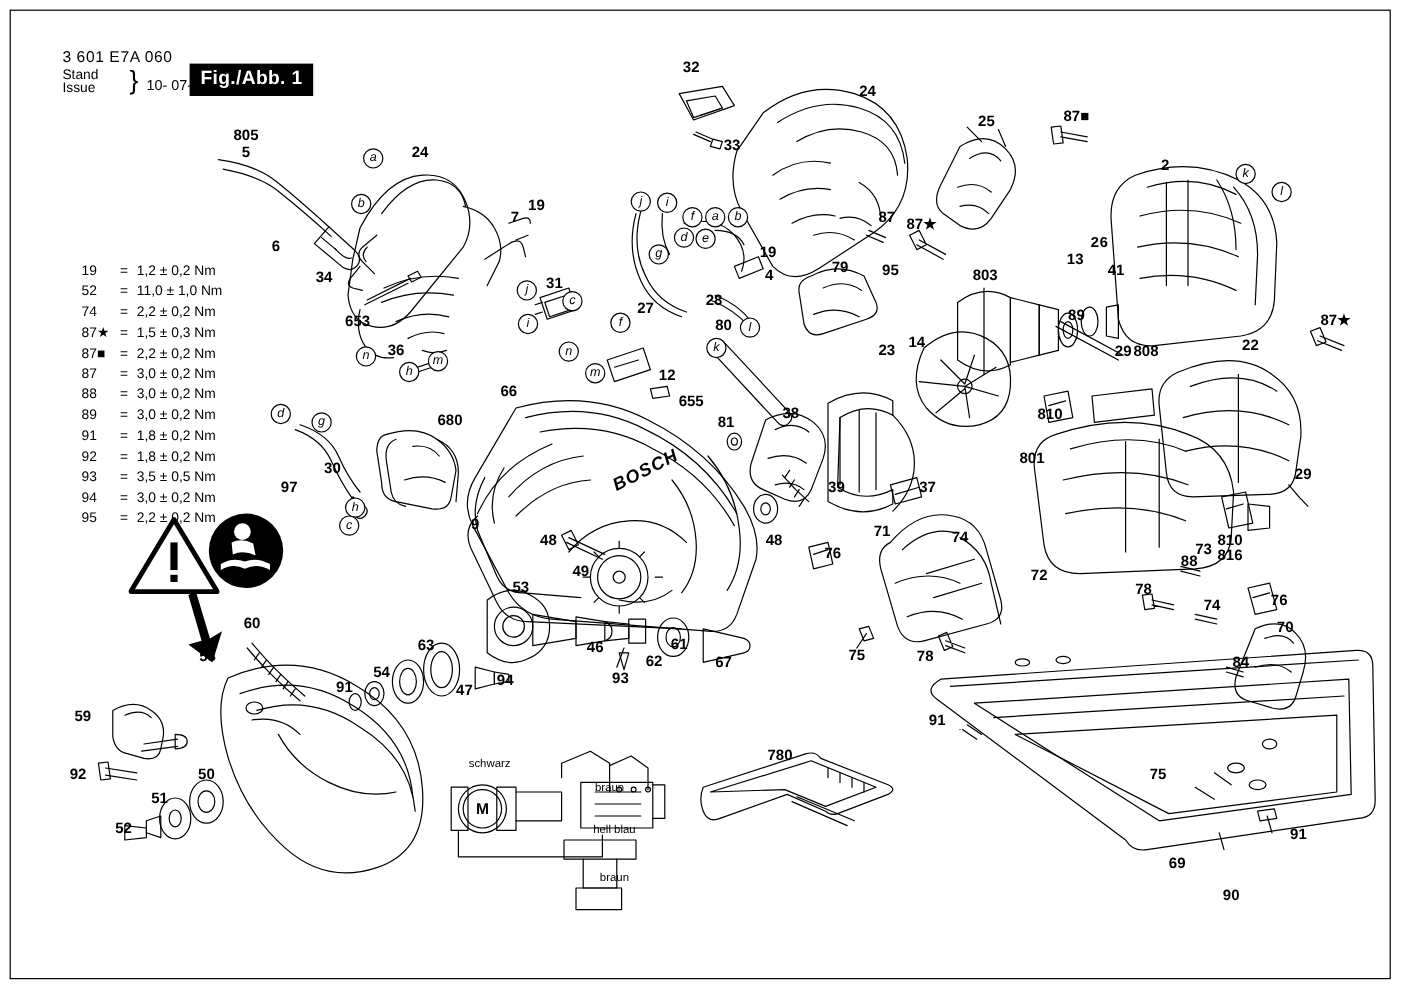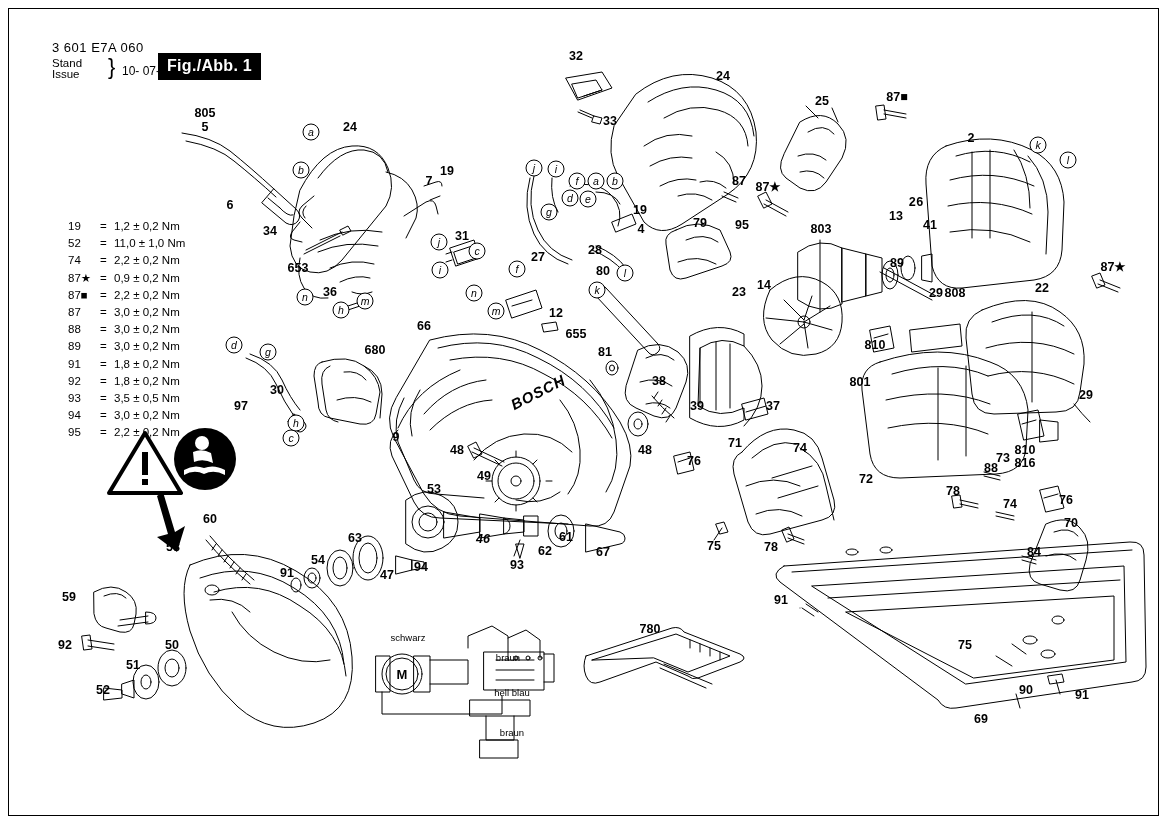--- a/index.html
+++ b/index.html
@@ -183,21 +183,21 @@
     <span>Issue</span>
   </div>
   <div class="hdr-brace">}</div>
   <div class="hdr-date">10- 07-09</div>
   <div class="hdr-fig">Fig./Abb. 1</div>
 
   <div class="torque-list" id="torque-list">
       <div class="row"><span class="pos">19</span><span class="eq">=</span><span class="val">1,2 ± 0,2 Nm</span></div>
       <div class="row"><span class="pos">52</span><span class="eq">=</span><span class="val">11,0 ± 1,0 Nm</span></div>
       <div class="row"><span class="pos">74</span><span class="eq">=</span><span class="val">2,2 ± 0,2 Nm</span></div>
-      <div class="row"><span class="pos">87★</span><span class="eq">=</span><span class="val">0,9 ± 0,2 Nm</span></div>
+      <div class="row"><span class="pos">87★</span><span class="eq">=</span><span class="val">1,5 ± 0,3 Nm</span></div>
       <div class="row"><span class="pos">87■</span><span class="eq">=</span><span class="val">2,2 ± 0,2 Nm</span></div>
       <div class="row"><span class="pos">87</span><span class="eq">=</span><span class="val">3,0 ± 0,2 Nm</span></div>
       <div class="row"><span class="pos">88</span><span class="eq">=</span><span class="val">3,0 ± 0,2 Nm</span></div>
       <div class="row"><span class="pos">89</span><span class="eq">=</span><span class="val">3,0 ± 0,2 Nm</span></div>
       <div class="row"><span class="pos">91</span><span class="eq">=</span><span class="val">1,8 ± 0,2 Nm</span></div>
       <div class="row"><span class="pos">92</span><span class="eq">=</span><span class="val">1,8 ± 0,2 Nm</span></div>
       <div class="row"><span class="pos">93</span><span class="eq">=</span><span class="val">3,5 ± 0,5 Nm</span></div>
       <div class="row"><span class="pos">94</span><span class="eq">=</span><span class="val">3,0 ± 0,2 Nm</span></div>
       <div class="row"><span class="pos">95</span><span class="eq">=</span><span class="val">2,2 ± 0,2 Nm</span></div>
     </div>
@@ -561,21 +561,21 @@
       <div class="callout" style="left: 739px; top: 292px;">23</div>
       <div class="callout" style="left: 764px; top: 285px;">14</div>
       <div class="callout" style="left: 936px; top: 293px;">29</div>
       <div class="callout" style="left: 955px; top: 293px;">808</div>
       <div class="callout" style="left: 1042px; top: 288px;">22</div>
       <div class="callout" style="left: 556px; top: 313px; text-align: center;">12</div>
       <div class="callout" style="left: 576px; top: 334px;">655</div>
       <div class="callout" style="left: 424px; top: 326px;">66</div>
       <div class="callout" style="left: 875px; top: 345px;">810</div>
       <div class="callout" style="left: 860px; top: 382px;">801</div>
-      <div class="callout" style="left: 659px; top: 344px; margin-top: 37px;">38</div>
+      <div class="callout" style="left: 659px; top: 344px;">38</div>
       <div class="callout" style="left: 605px; top: 352px;">81</div>
       <div class="callout" style="left: 375px; top: 350px;">680</div>
       <div class="callout" style="left: 277px; top: 390px;">30</div>
       <div class="callout" style="left: 241px; top: 406px;">97</div>
       <div class="callout" style="left: 396px; top: 437px;">9</div>
       <div class="callout" style="left: 457px; top: 450px;">48</div>
       <div class="callout" style="left: 663px; top: 406px; margin-left: 34px;">39</div>
       <div class="callout" style="left: 773px; top: 406px;">37</div>
       <div class="callout" style="left: 645px; top: 450px;">48</div>
       <div class="callout" style="left: 735px; top: 443px;">71</div>
@@ -586,21 +586,21 @@
       <div class="callout" style="left: 991px; top: 468px;">88</div>
       <div class="callout" style="left: 1025px; top: 463px;">816</div>
       <div class="callout" style="left: 694px; top: 461px;">76</div>
       <div class="callout" style="left: 484px; top: 476px;">49</div>
       <div class="callout" style="left: 434px; top: 489px;">53</div>
       <div class="callout" style="left: 866px; top: 479px;">72</div>
       <div class="callout" style="left: 953px; top: 491px;">78</div>
       <div class="callout" style="left: 1010px; top: 504px;">74</div>
       <div class="callout" style="left: 1066px; top: 500px;">76</div>
       <div class="callout" style="left: 1071px; top: 523px;">70</div>
-      <div class="callout" style="left: 483px; top: 539px; font-style: italic;">46</div>
+      <div class="callout" style="left: 496px; top: 539px;">46</div>
       <div class="callout" style="left: 545px; top: 551px;">62</div>
       <div class="callout" style="left: 566px; top: 537px;">61</div>
       <div class="callout" style="left: 603px; top: 552px;">67</div>
       <div class="callout" style="left: 517px; top: 565px;">93</div>
       <div class="callout" style="left: 210px; top: 519px;">60</div>
       <div class="callout" style="left: 173px; top: 547px;">58</div>
       <div class="callout" style="left: 318px; top: 560px;">54</div>
       <div class="callout" style="left: 355px; top: 538px;">63</div>
       <div class="callout" style="left: 287px; top: 573px;">91</div>
       <div class="callout" style="left: 387px; top: 575px;">47</div>
@@ -610,21 +610,21 @@
       <div class="callout" style="left: 1034px; top: 552px;">84</div>
       <div class="callout" style="left: 69px; top: 597px;">59</div>
       <div class="callout" style="left: 781px; top: 600px;">91</div>
       <div class="callout" style="left: 65px; top: 645px;">92</div>
       <div class="callout" style="left: 172px; top: 645px;">50</div>
       <div class="callout" style="left: 133px; top: 665px;">51</div>
       <div class="callout" style="left: 103px; top: 690px;">52</div>
       <div class="callout" style="left: 650px; top: 629px;">780</div>
       <div class="callout" style="left: 965px; top: 645px;">75</div>
       <div class="callout" style="left: 1082px; top: 695px;">91</div>
-      <div class="callout" style="left: 1026px; top: 690px;">90</div>
+      <div class="callout" style="left: 1026px; top: 746px;">90</div>
       <div class="callout" style="left: 981px; top: 719px;">69</div>
       <div class="circ-label" style="left: 311px; top: 132px;">a</div>
       <div class="circ-label" style="left: 301px; top: 170px;">b</div>
       <div class="circ-label" style="left: 534px; top: 168px;">j</div>
       <div class="circ-label" style="left: 556px; top: 169px;">i</div>
       <div class="circ-label" style="left: 577px; top: 181px;">f</div>
       <div class="circ-label" style="left: 596px; top: 181px;">a</div>
       <div class="circ-label" style="left: 615px; top: 181px;">b</div>
       <div class="circ-label" style="left: 549px; top: 212px;">g</div>
       <div class="circ-label" style="left: 570px; top: 198px;">d</div>

